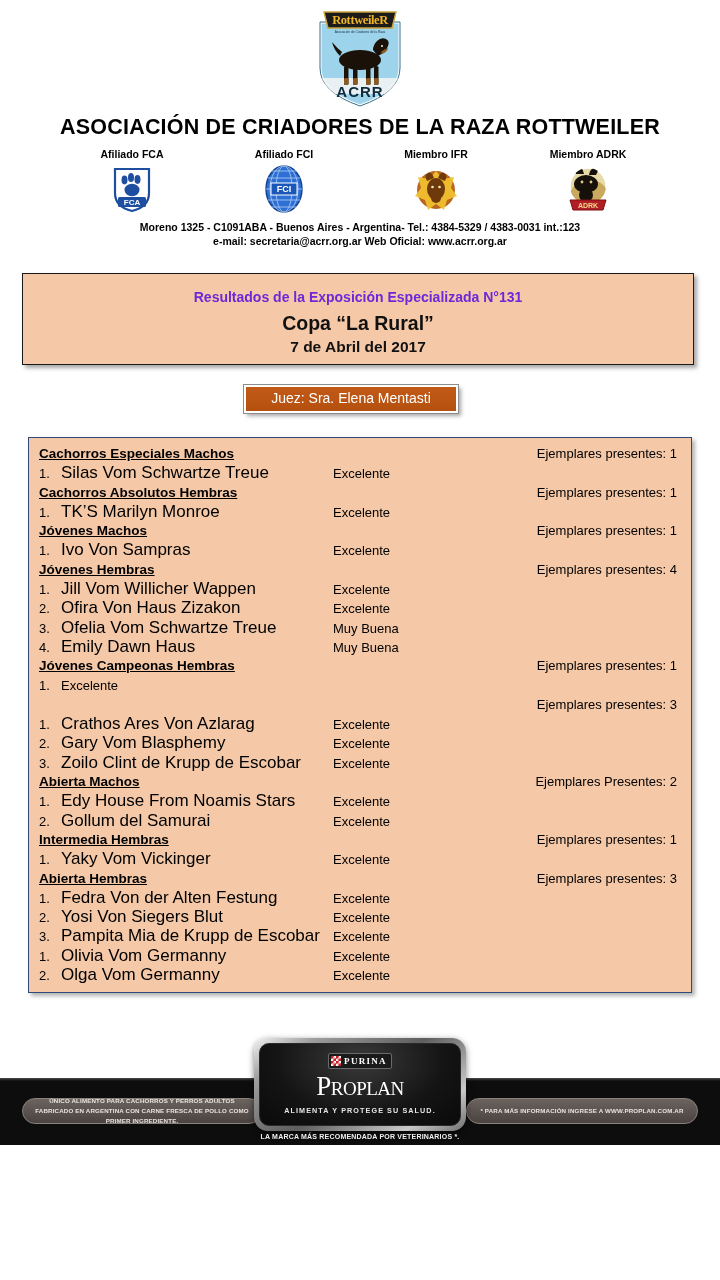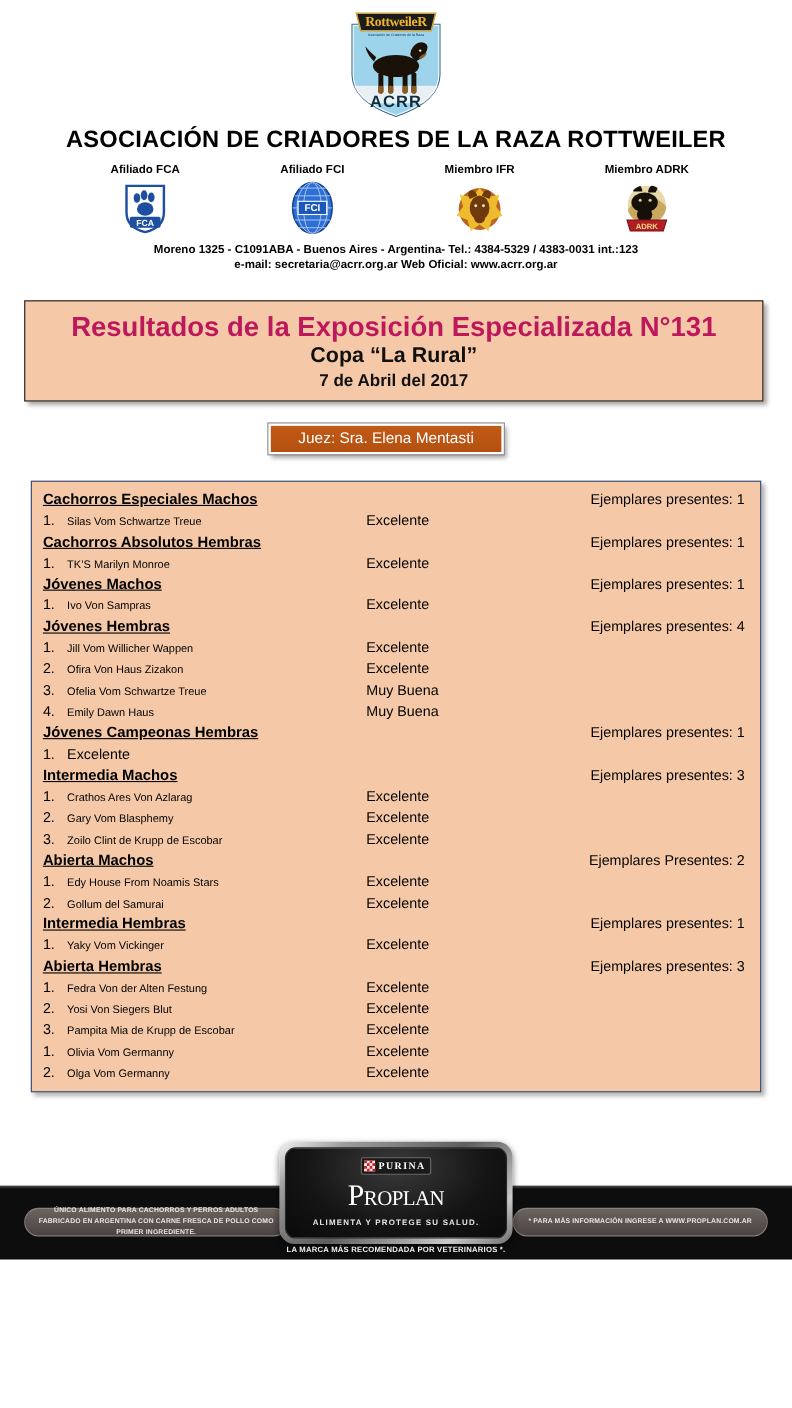--- a/index.html
+++ b/index.html
@@ -96,23 +96,23 @@
     width: 672px;
     height: 92px;
     background: #F5C9A8;
     border: 1.5px solid #1a1a1a;
     box-shadow: 3px 3px 4px rgba(0,0,0,0.35);
     box-sizing: border-box;
     text-align: center;
     padding-top: 10px;
   }
   .title-line1 {
-    font-size: 25px;
-    font-weight: bold;
-    color: #be185d;
+    font-size: 14px;
+    font-weight: bold;
+    color: #6d28d9;
     line-height: 26px;
     font-family: "Liberation Sans", sans-serif;
   }
   .title-line2 {
     font-size: 19.5px;
     font-weight: bold;
     color: #111;
     line-height: 26px;
     font-family: "Liberation Sans", sans-serif;
   }
@@ -181,21 +181,21 @@
     padding-right: 4px;
   }
   .dog-num {
     flex: 0 0 22px;
     font-size: 13px;
     color: #000;
     font-family: "Liberation Sans", sans-serif;
   }
   .dog-name {
     flex: 0 0 272px;
-    font-size: 10px;
+    font-size: 17px;
     color: #000;
     font-family: "Liberation Sans", sans-serif;
     white-space: nowrap;
   }
   .dog-qual {
     flex: 1;
     font-size: 13px;
     color: #000;
     font-family: "Liberation Sans", sans-serif;
     white-space: nowrap;
@@ -529,21 +529,20 @@
       </div>
       <div class="row">
         <span class="cat-name">Jóvenes Campeonas Hembras</span>
         <span class="cat-count">Ejemplares presentes: 1</span>
       </div>
       <div class="row">
         <span class="dog-num">1.</span>
         <span class="dog-qual">Excelente</span>
       </div>
       <div class="row">
-        <span class="cat-name">Intermedia Machos</span>
         <span class="cat-count">Ejemplares presentes: 3</span>
       </div>
       <div class="row">
         <span class="dog-num">1.</span>
         <span class="dog-name">Crathos Ares Von Azlarag</span>
         <span class="dog-qual">Excelente</span>
       </div>
       <div class="row">
         <span class="dog-num">2.</span>
         <span class="dog-name">Gary Vom Blasphemy</span>

